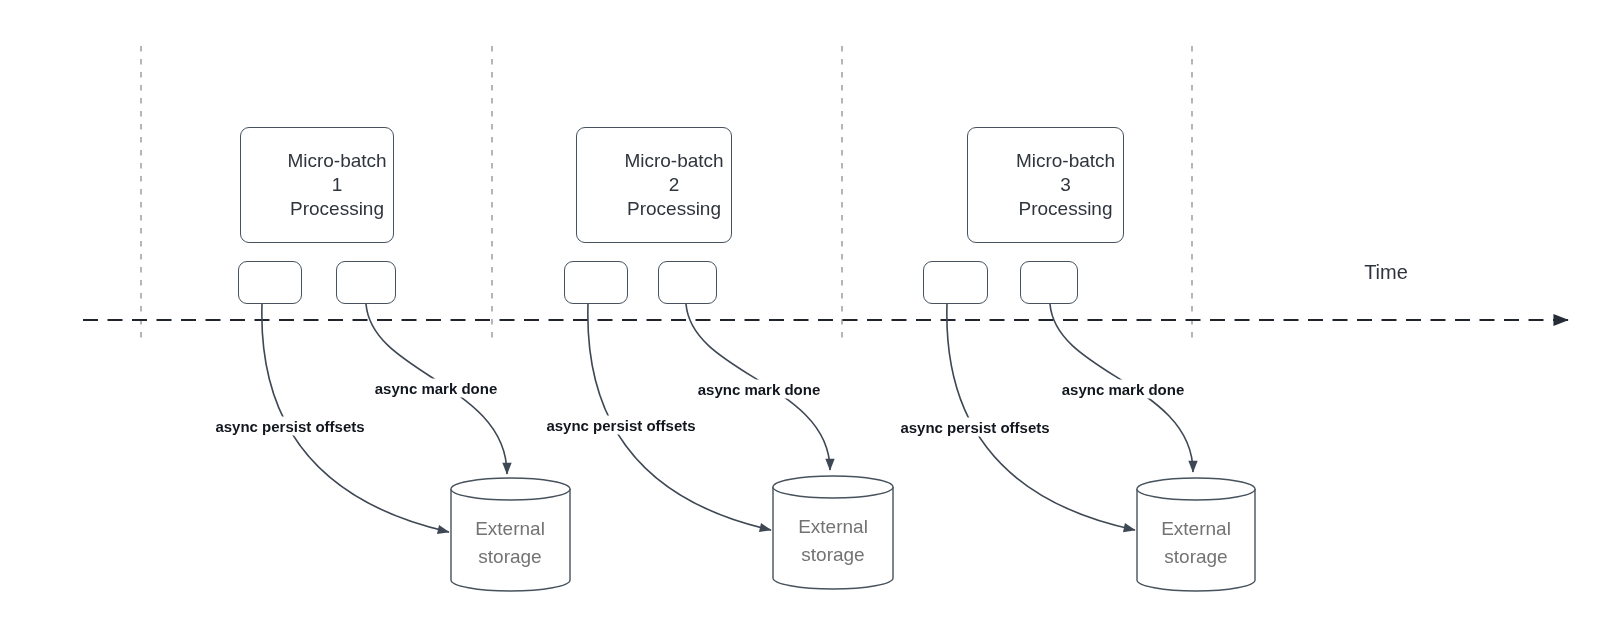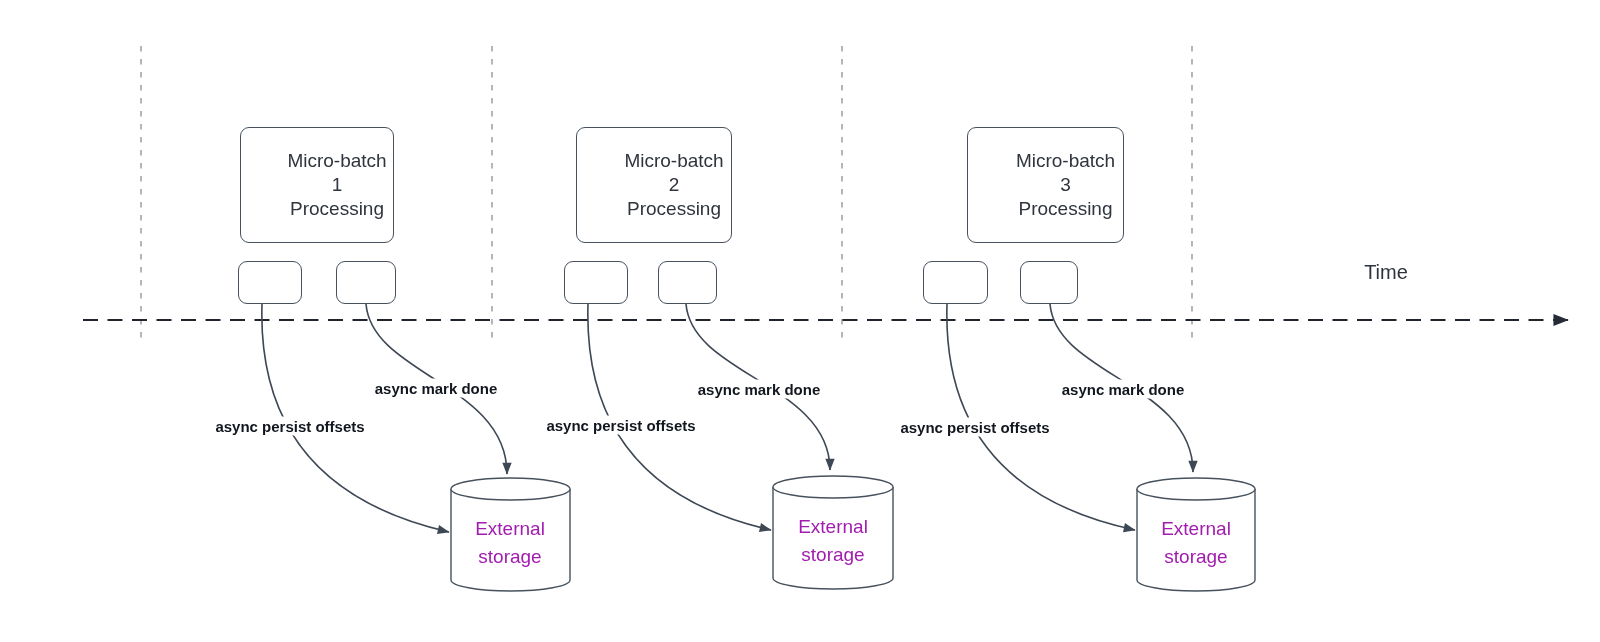--- a/index.html
+++ b/index.html
@@ -33,21 +33,21 @@
     background:#ffffff;
     padding:1px 3px;
     white-space:nowrap;
     text-align:right;
   }
   .storage-label{
     position:absolute;
     transform:translate(-50%,-50%);
     text-align:center;
     font-size:19px;line-height:28px;
-    color:#a21caf;
+    color:#737373;
   }
   .time-label{
     position:absolute;
     transform:translate(-50%,-50%);
     font-size:20px;
     color:#2e343e;
     white-space:nowrap;
     text-align:center;
   }
 </style>

